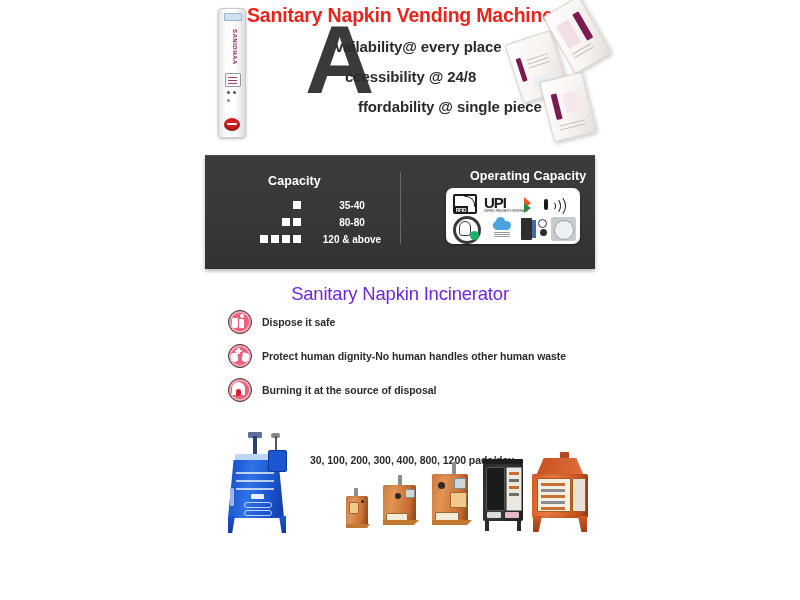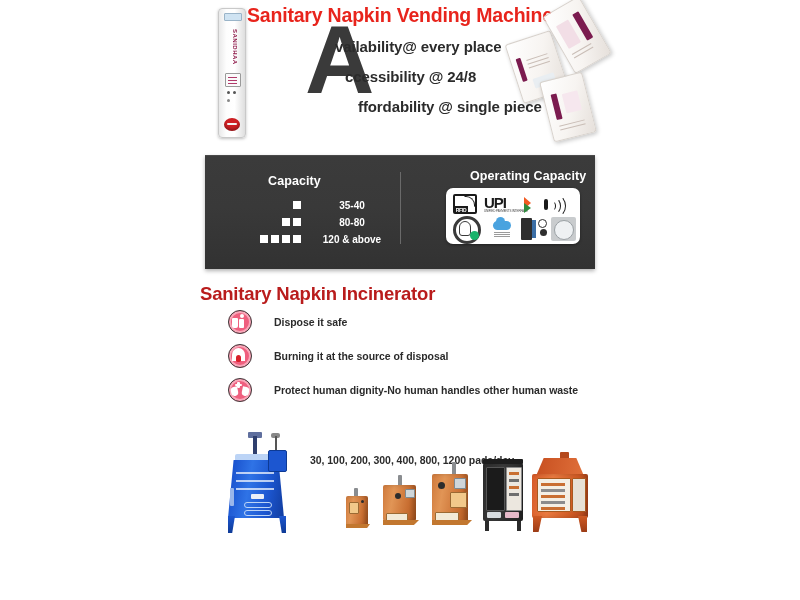--- a/index.html
+++ b/index.html
@@ -281,25 +281,26 @@
     position:absolute; inset:0; background:#c9ccce; border-radius:2px;
   }
   .ic-sensor .disc{
     position:absolute; left:3px; top:3px; width:18px; height:18px;
     background:#eef1f3; border:1px solid #9aa0a4; border-radius:50%;
   }
 
   
   .inc-title {
     position: absolute; left: 200px; top: 283px; width: 400px;
-    font-size: 18.5px; font-weight: bold; color: #b91c1c;
+    text-align: center;
+    font-size: 18.5px; font-weight: normal; color: #6d28d9;
     letter-spacing: -0.2px; white-space: nowrap;
   }
   .inc-list { position: absolute; left: 228px; top: 310px; width: 370px; }
-  .inc-item { display: flex; align-items: center; height: 24px; margin-bottom: 10px; gap: 12px; }
+  .inc-item { display: flex; align-items: center; height: 24px; margin-bottom: 10px; }
   .inc-badge {
     width: 22px; height: 22px; border-radius: 50%;
     background: #ef5f7e;
     border: 1.5px solid #3a3a3a;
     position: relative; flex: 0 0 auto;
     box-shadow: inset 0 0 0 2px #f8a7b9;
   }
   .inc-badge .g { position: absolute; left: 0; top: 0; right: 0; bottom: 0; }
   
   .g-dispose .head{ position:absolute; left:11px; top:3px; width:4px; height:4px; background:#fff; border-radius:50%;}
@@ -601,37 +602,37 @@
         <div class="g g-dispose">
             <span class="head"></span>
             <span class="body"></span>
             <span class="bin"></span>
           </div>
       </div>
       <div class="inc-text">Dispose it safe</div>
     </div>
     <div class="inc-item">
       <div class="inc-badge">
-        <div class="g g-burn">
-            <span class="dome"></span>
-            <span class="fl"></span>
-          </div>
-      </div>
-      <div class="inc-text">Burning it at the source of disposal</div>
-    </div>
-    <div class="inc-item">
-      <div class="inc-badge">
         <div class="g g-hands">
             <span class="sp"></span>
             <span class="sp2"></span>
             <span class="lh"></span>
             <span class="rh"></span>
           </div>
       </div>
       <div class="inc-text">Protect human dignity-No human handles other human waste</div>
+    </div>
+    <div class="inc-item">
+      <div class="inc-badge">
+        <div class="g g-burn">
+            <span class="dome"></span>
+            <span class="fl"></span>
+          </div>
+      </div>
+      <div class="inc-text">Burning it at the source of disposal</div>
     </div>
   </div>
 
   <div class="roc-sub">30, 100, 200, 300, 400, 800, 1200 pads/day</div>
 
   <div class="blue-inc">
     <div class="cap"></div>
       <div class="stack"></div>
     <div class="ctrlknob"></div>
       <div class="ctrlpole"></div>

